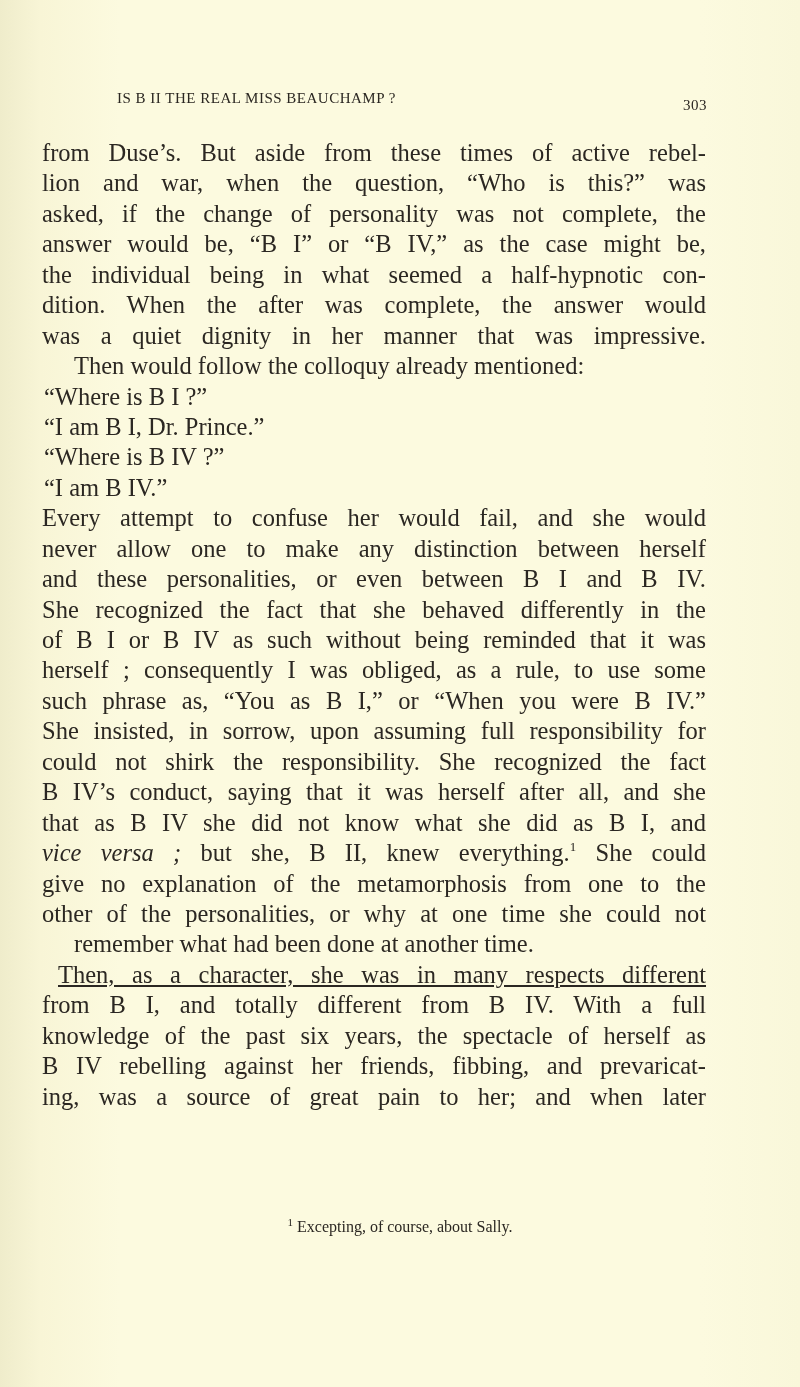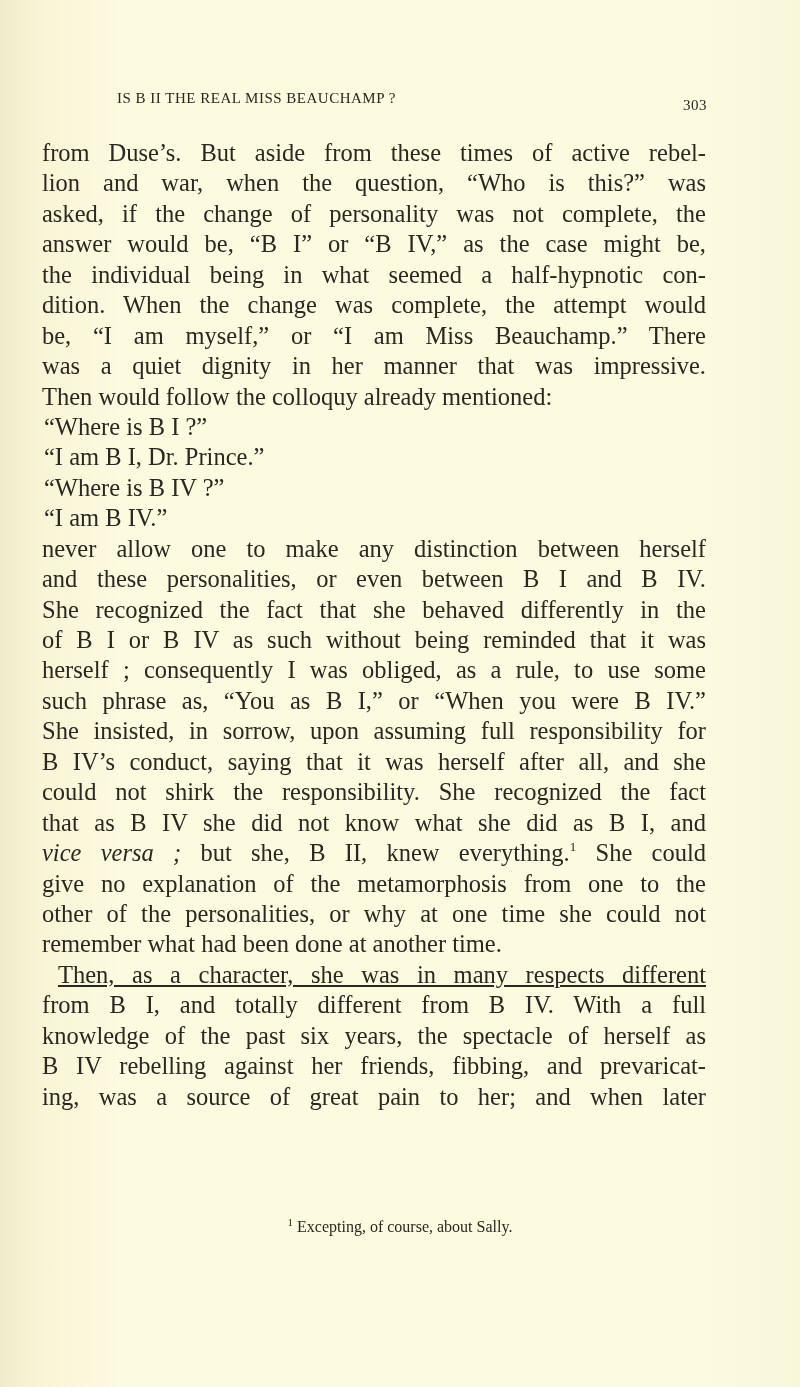--- a/index.html
+++ b/index.html
@@ -54,20 +54,21 @@
     }
     .line {
       display: block;
       white-space: nowrap;
       text-align: justify;
       text-align-last: justify;
       height: 30.45px;
     }
     .line.last {
       text-align-last: left;
+      margin-left: 32px;
     }
     .line.indent {
       padding-left: 16px;
       text-decoration: underline;
     }
     .line.dialog {
       text-align-last: left;
       padding-left: 2px;
     }
     .italic {
@@ -102,37 +103,37 @@
     <span class="title">IS B II THE REAL MISS BEAUCHAMP ?</span>
     <span class="page-number">303</span>
   </div>
 
   <div class="body-text">
     <span class="line">from Duse’s.  But aside from these times of active rebel-</span>
     <span class="line">lion and war, when the question, “Who is this?” was</span>
     <span class="line">asked, if the change of personality was not complete, the</span>
     <span class="line">answer would be, “B I” or “B IV,” as the case might be,</span>
     <span class="line">the individual being in what seemed a half-hypnotic con-</span>
-    <span class="line">dition.  When the change was complete, the attempt would</span>
-    <span class="line">be, “I am myself,” or “I am Miss Beauchamp.”  There</span>
+    <span class="line">dition.  When the after was complete, the answer would</span>
     <span class="line">was a quiet dignity in her manner that was impressive.</span>
     <span class="line last">Then would follow the colloquy already mentioned:</span>
     <span class="line dialog">“Where is B I ?”</span>
     <span class="line dialog">“I am B I, Dr. Prince.”</span>
     <span class="line dialog">“Where is B IV ?”</span>
     <span class="line dialog">“I am B IV.”</span>
+    <span class="line">Every attempt to confuse her would fail, and she would</span>
     <span class="line">never allow one to make any distinction between herself</span>
     <span class="line">and these personalities, or even between B I and B IV.</span>
     <span class="line">She recognized the fact that she behaved differently in the</span>
     <span class="line">of B I or B IV as such without being reminded that it was</span>
     <span class="line">herself ; consequently I was obliged, as a rule, to use some</span>
     <span class="line">such phrase as, “You as B I,” or “When you were B IV.”</span>
     <span class="line">She insisted, in sorrow, upon assuming full responsibility for</span>
+    <span class="line">could not shirk the responsibility.  She recognized the fact</span>
     <span class="line">B IV’s conduct, saying that it was herself after all, and she</span>
-    <span class="line">could not shirk the responsibility.  She recognized the fact</span>
     <span class="line">that as B IV she did not know what she did as B I, and</span>
     <span class="line"><span class="italic">vice versa ;</span><span> but she, B II, knew everything.</span><sup class="fnref">1</sup><span>  She could</span></span>
     <span class="line">give no explanation of the metamorphosis from one to the</span>
     <span class="line">other of the personalities, or why at one time she could not</span>
     <span class="line last">remember what had been done at another time.</span>
     <span class="line indent">Then, as a character, she was in many respects different</span>
     <span class="line">from B I, and totally different from B IV.  With a full</span>
     <span class="line">knowledge of the past six years, the spectacle of herself as</span>
     <span class="line">B IV rebelling against her friends, fibbing, and prevaricat-</span>
     <span class="line">ing, was a source of great pain to her; and when later</span>

